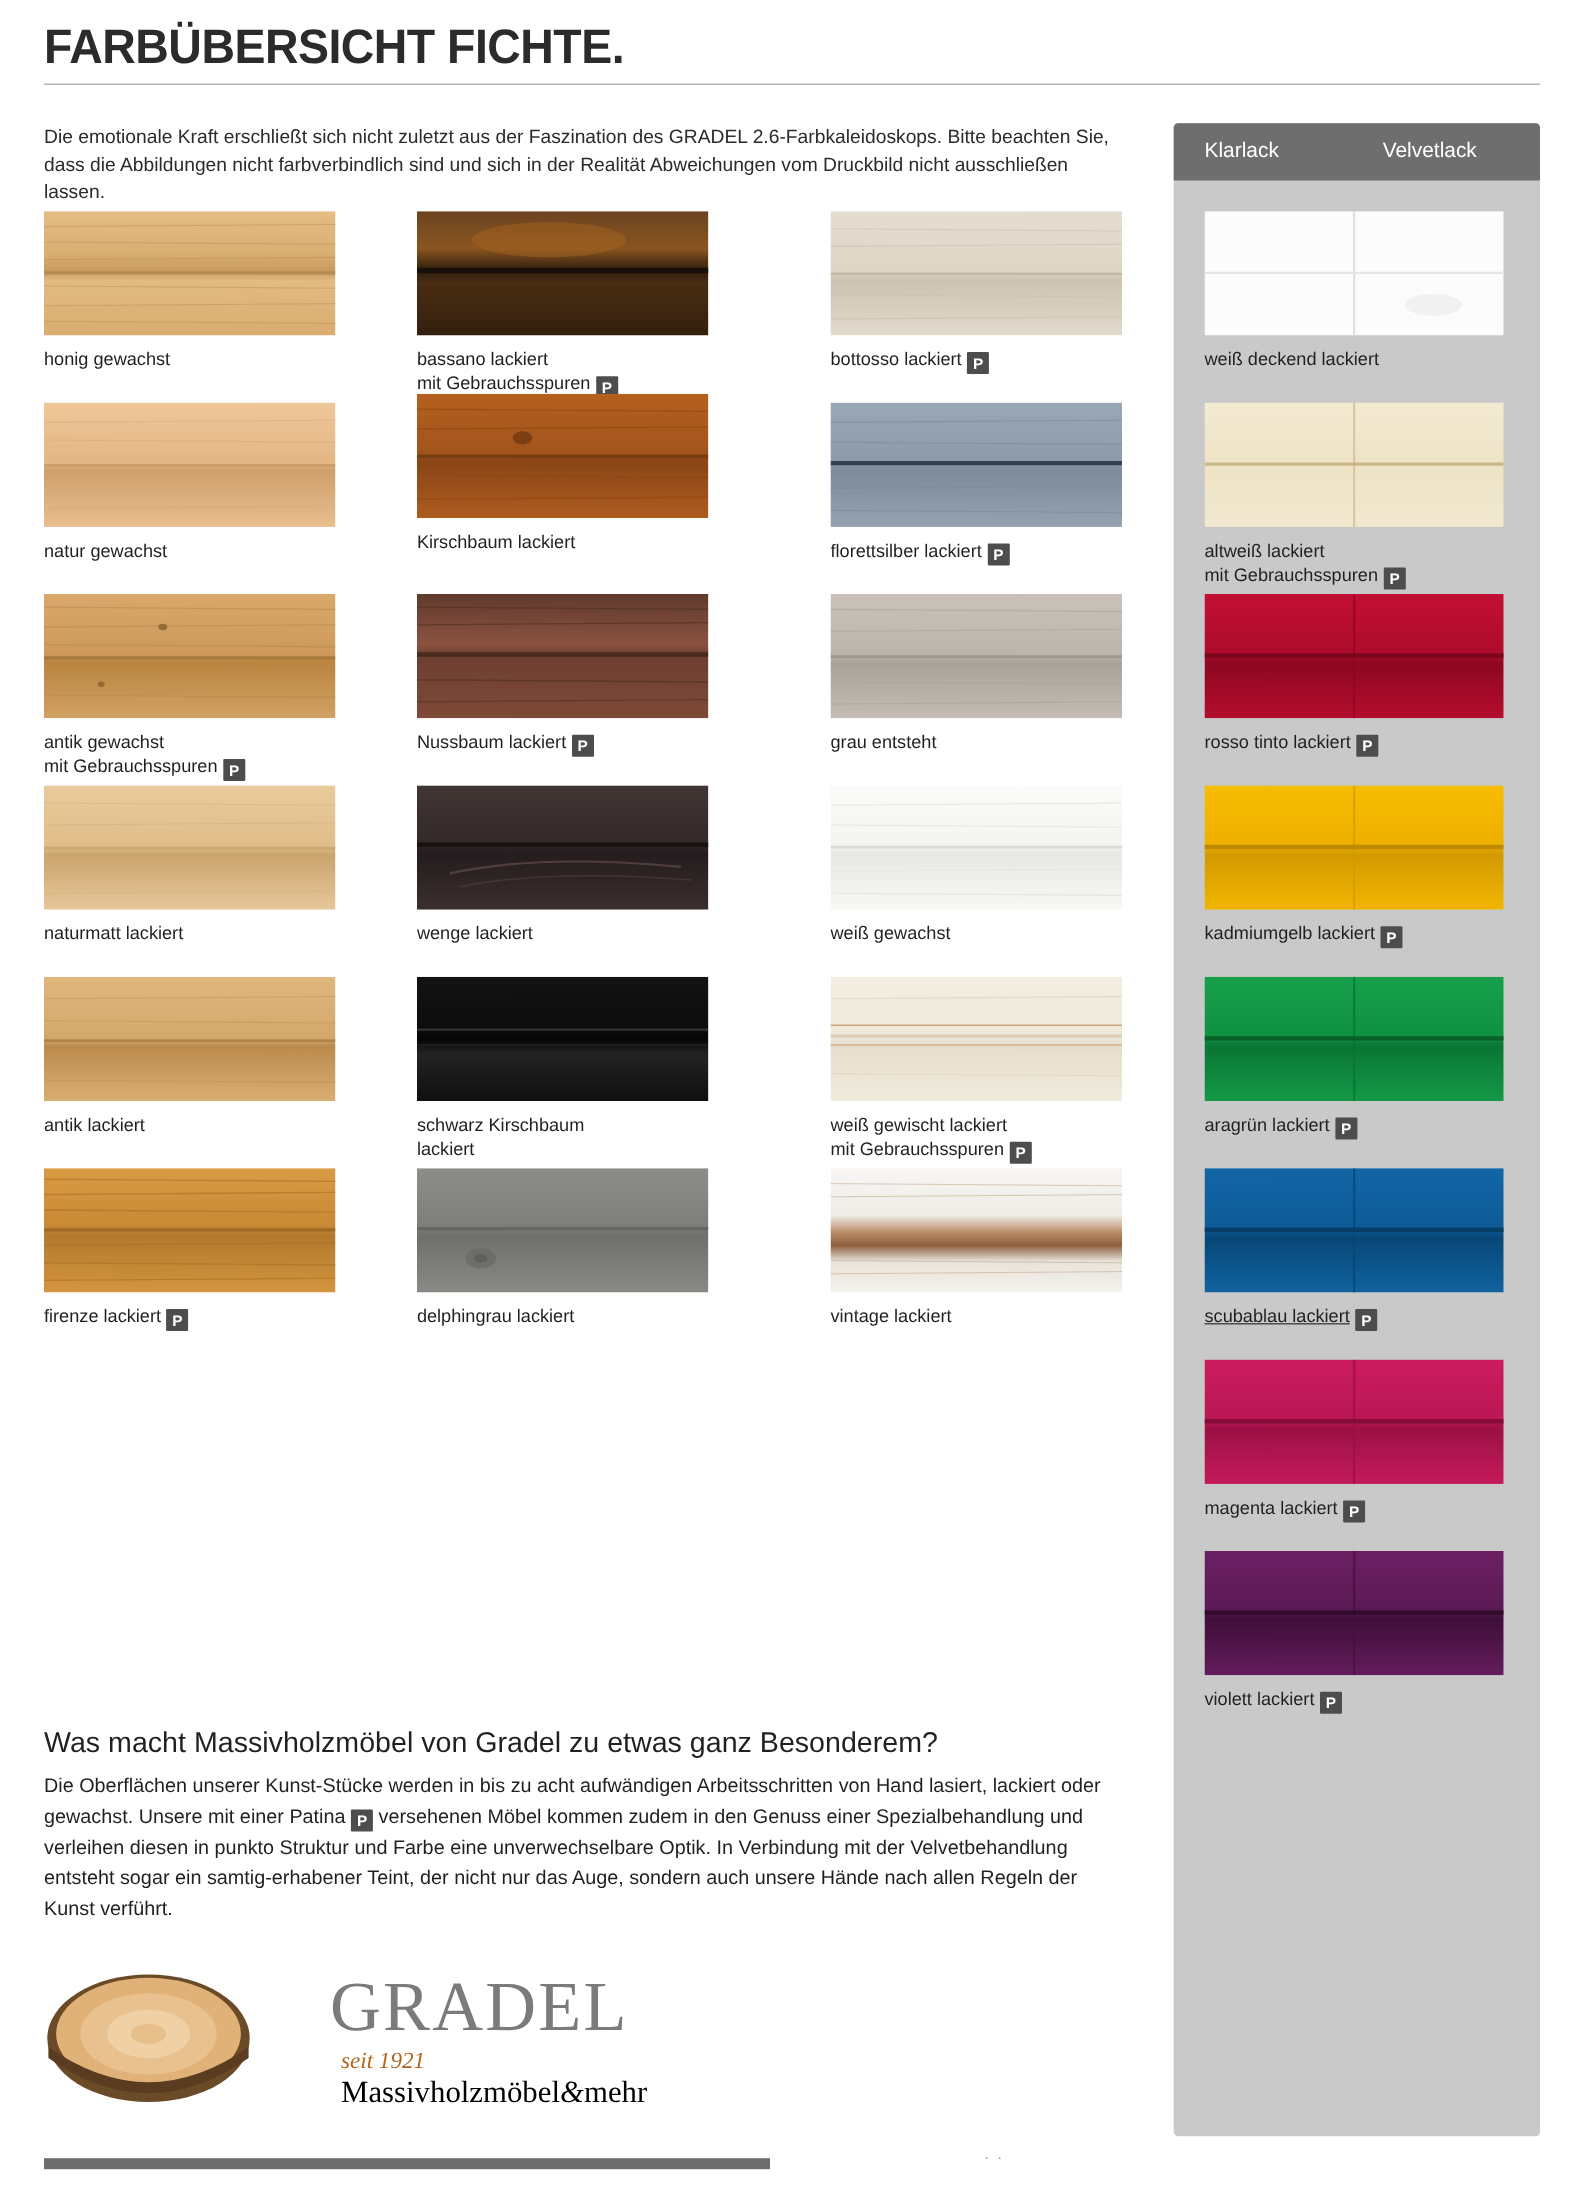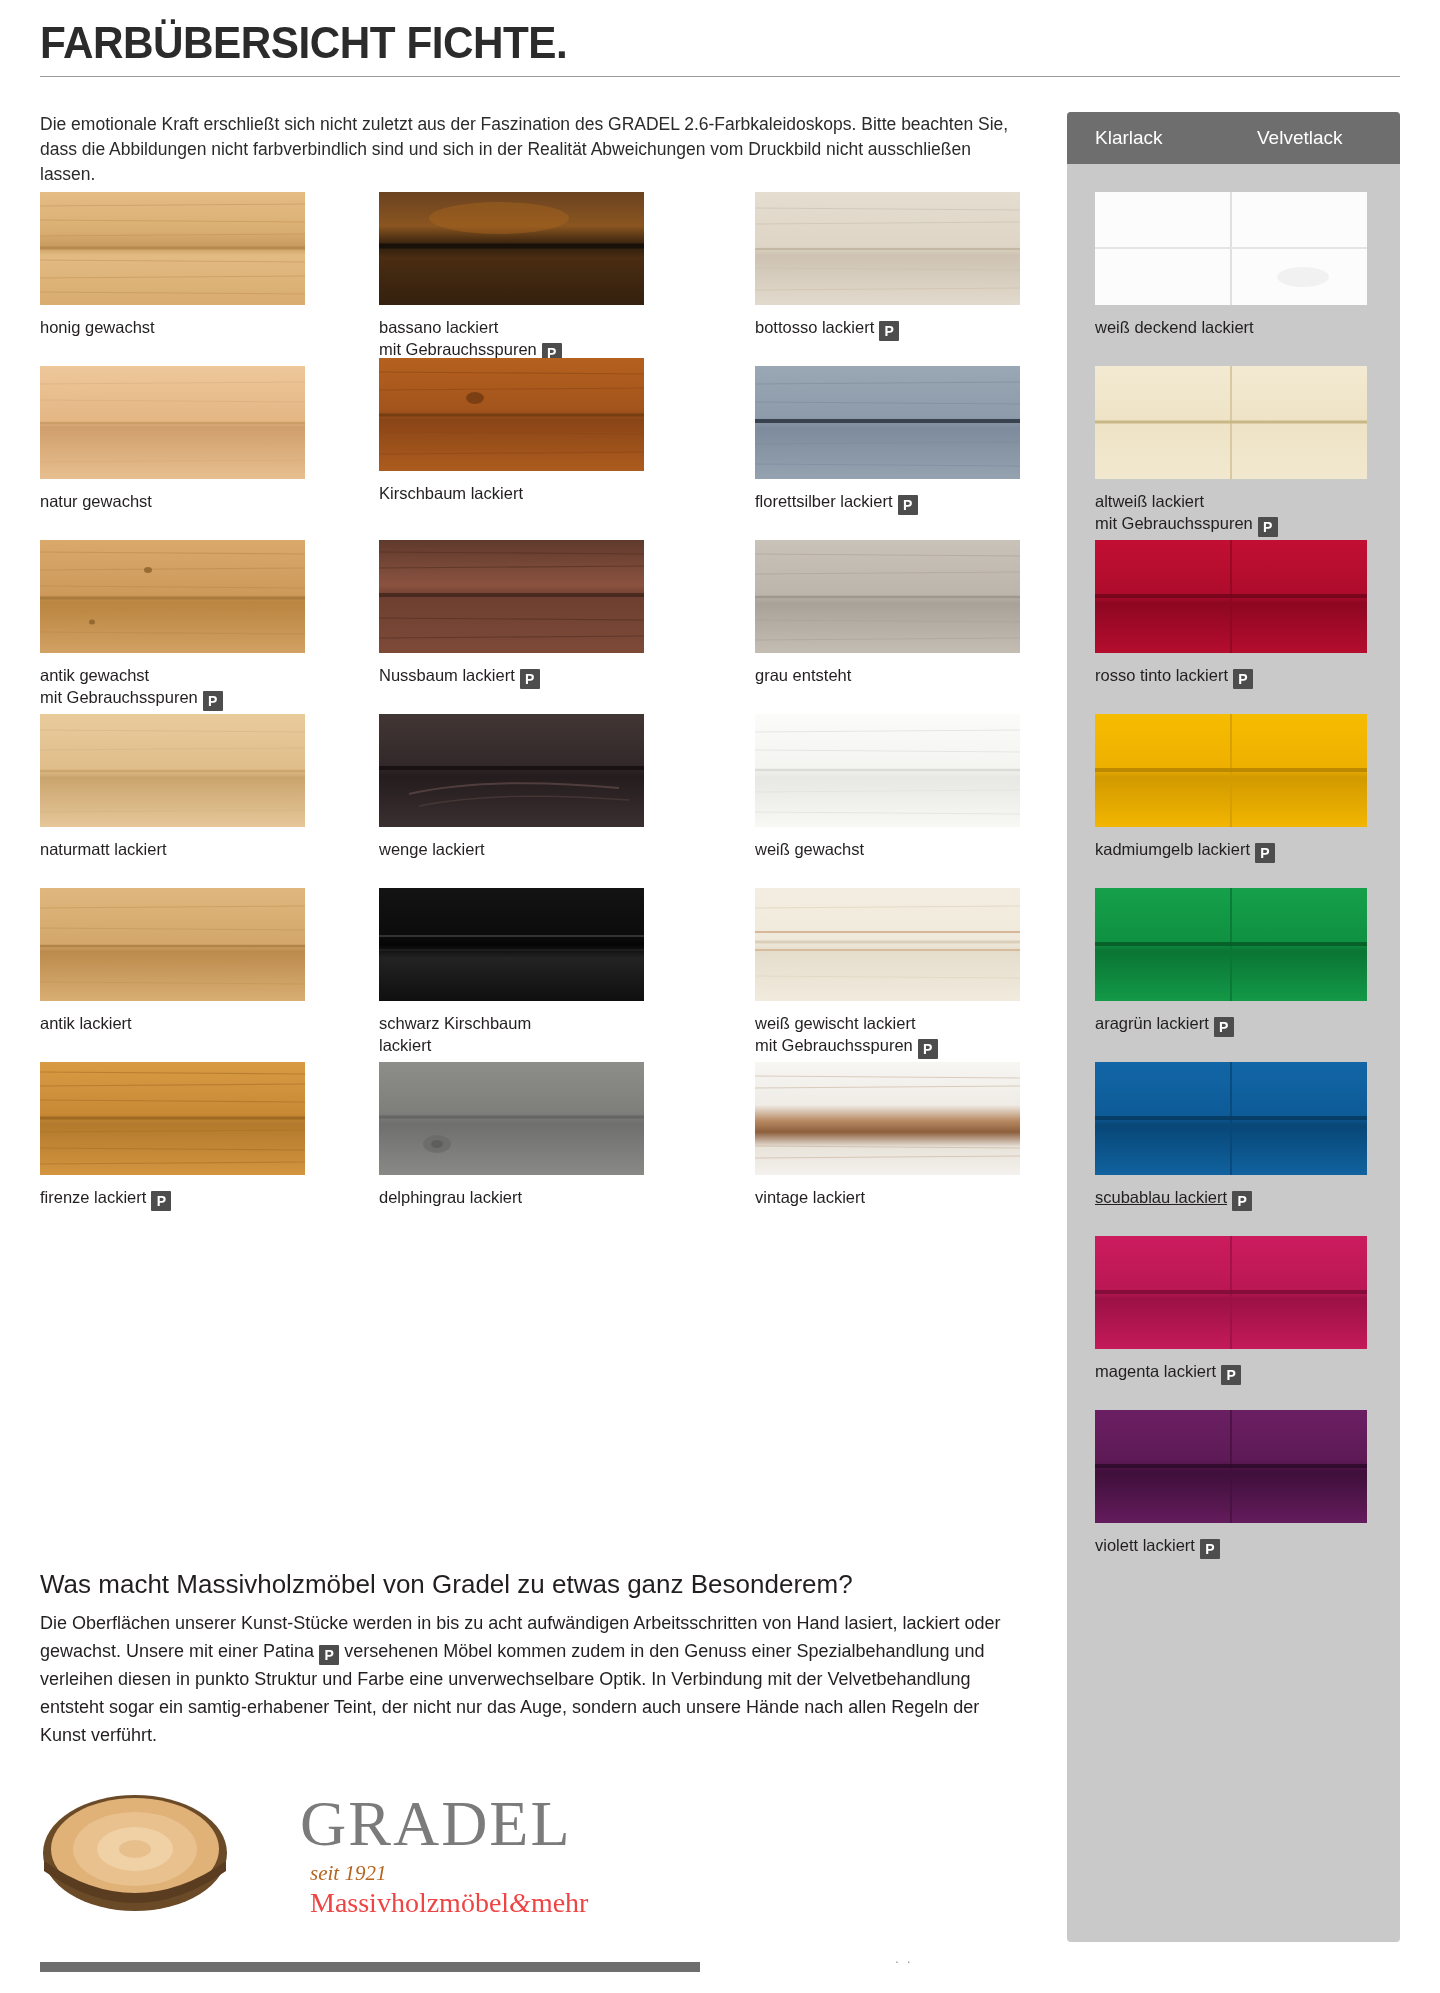--- a/index.html
+++ b/index.html
@@ -188,21 +188,21 @@
     font-style: italic;
     font-size: 21px;
     color: #b5641e;
   }
   .tagline {
     position: absolute;
     left: 270px;
     top: 112px;
     font-family: "Liberation Serif", serif;
     font-size: 28px;
-    color: #ef4444;
+    color: #000000;
   }
   .tagline .amp { font-style: italic; }
   .baseline {
     position: absolute;
     left: 40px;
     top: 1962px;
     width: 660px;
     height: 10px;
     background: #6e6e6e;
   }

